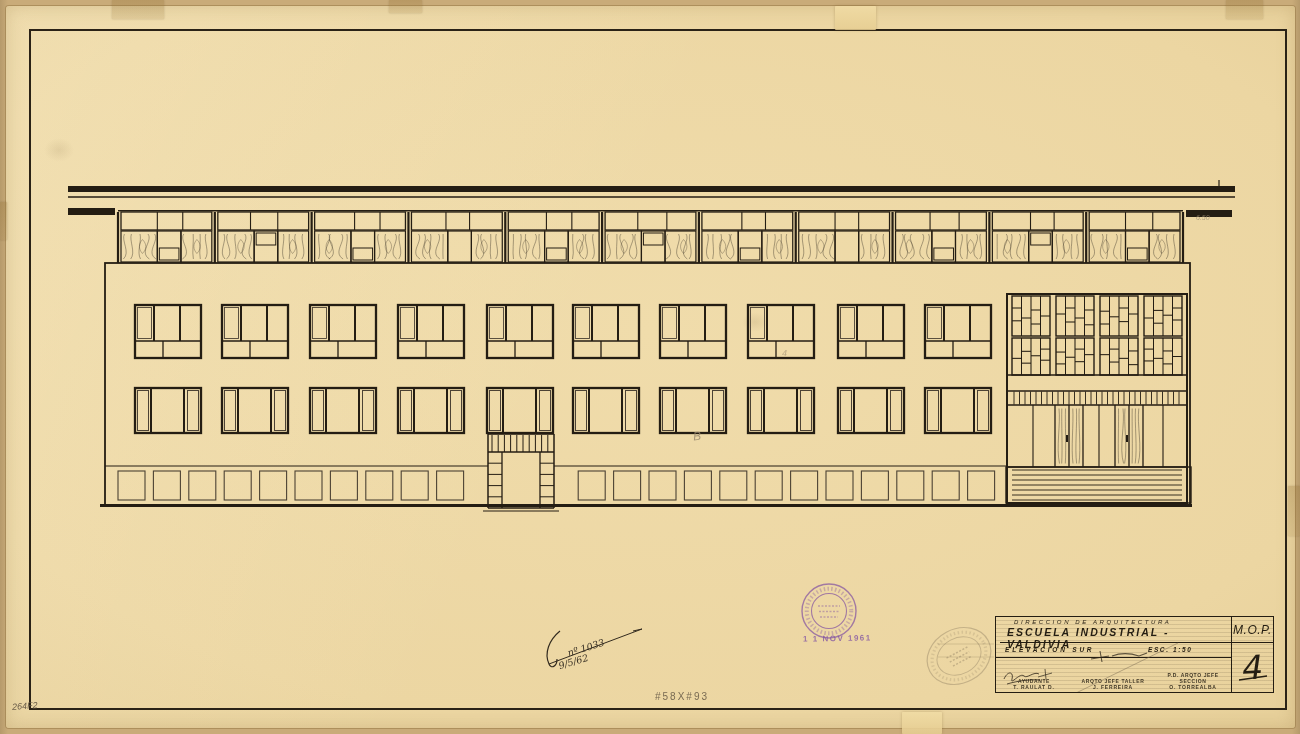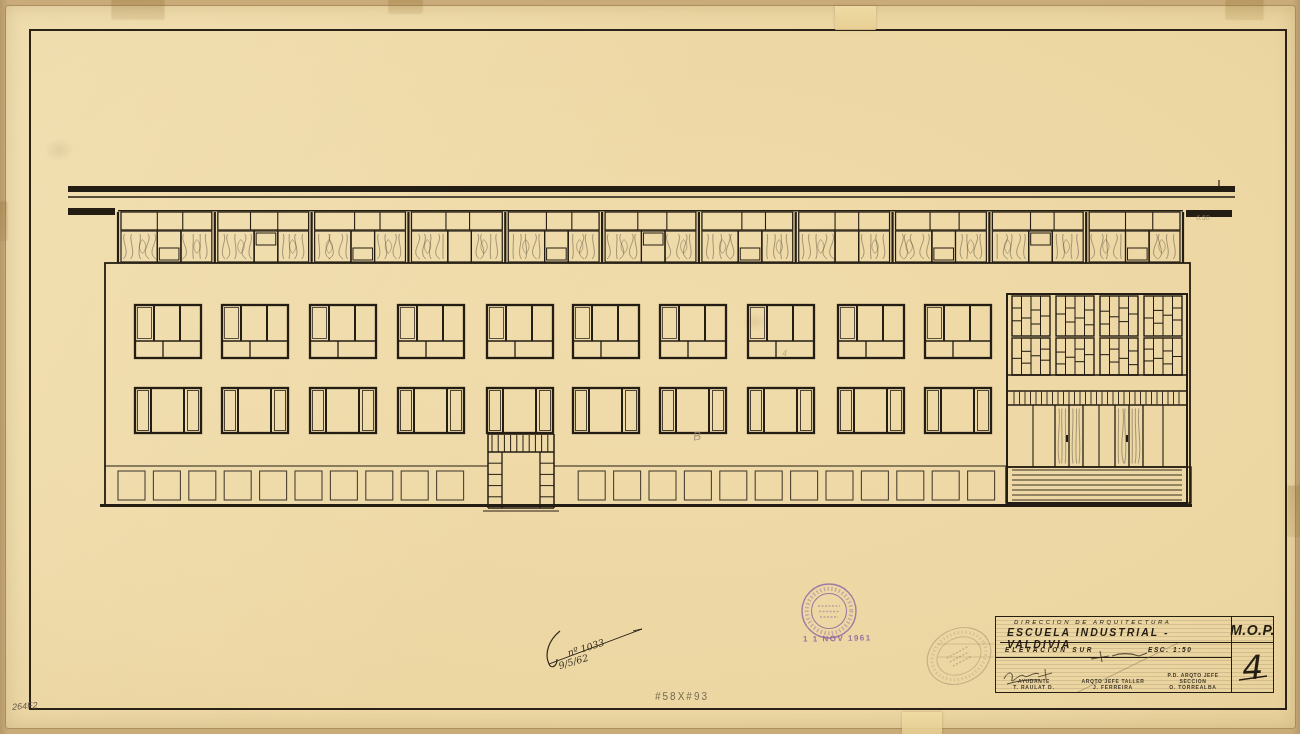--- a/index.html
+++ b/index.html
@@ -27,21 +27,21 @@
   .rowB{position:absolute;top:26px;left:0;right:0;height:14px;border-bottom:1.5px solid #241d12;}
   .rowC{position:absolute;top:41px;left:0;right:0;bottom:0;}
   .tb-dept{position:absolute;top:2px;left:14px;font-size:6px;letter-spacing:2.6px;font-style:italic;}
   .tb-project{position:absolute;top:9px;left:7px;font-size:10.5px;letter-spacing:2px;font-style:italic;font-weight:bold;}
   .tb-view{position:absolute;left:9px;top:3px;font-size:6.5px;letter-spacing:2.8px;font-style:italic;font-weight:bold;}
   .tb-scale{position:absolute;left:152px;top:3px;font-size:6.5px;letter-spacing:1.6px;font-style:italic;font-weight:bold;}
   .sig-col{position:absolute;bottom:2px;text-align:center;}
   .sig-0{left:2px;width:72px;} .sig-1{left:76px;width:82px;} .sig-2{left:160px;width:74px;}
   .sig-role{font-size:5px;letter-spacing:.6px;font-weight:bold;opacity:.88;}
   .sig-name{font-size:5px;letter-spacing:.8px;font-weight:bold;opacity:.88;}
-  .tb-org{position:absolute;top:0;left:0;right:0;height:25px;border-bottom:1.5px solid #241d12;display:flex;align-items:center;justify-content:center;font-size:14px;font-style:italic;font-weight:bold;letter-spacing:.5px;}
+  .tb-org{position:absolute;top:0;left:0;right:0;height:25px;border-bottom:1.5px solid #241d12;display:flex;align-items:center;justify-content:center;font-size:12px;font-style:italic;font-weight:normal;letter-spacing:.5px;}
   .tb-num{position:absolute;top:25px;left:0;right:0;bottom:0;display:flex;align-items:center;justify-content:center;font-size:33px;font-style:italic;font-family:"DejaVu Sans",sans-serif;transform:rotate(-3deg);}
   #tb-svg{position:absolute;inset:0;pointer-events:none;}
 </style>
 </head>
 <body>
 
 <div id="stage">
   <div id="paper"></div>
 
   <div class="tape" style="left:112px;top:0;width:52px;height:19px"></div>

